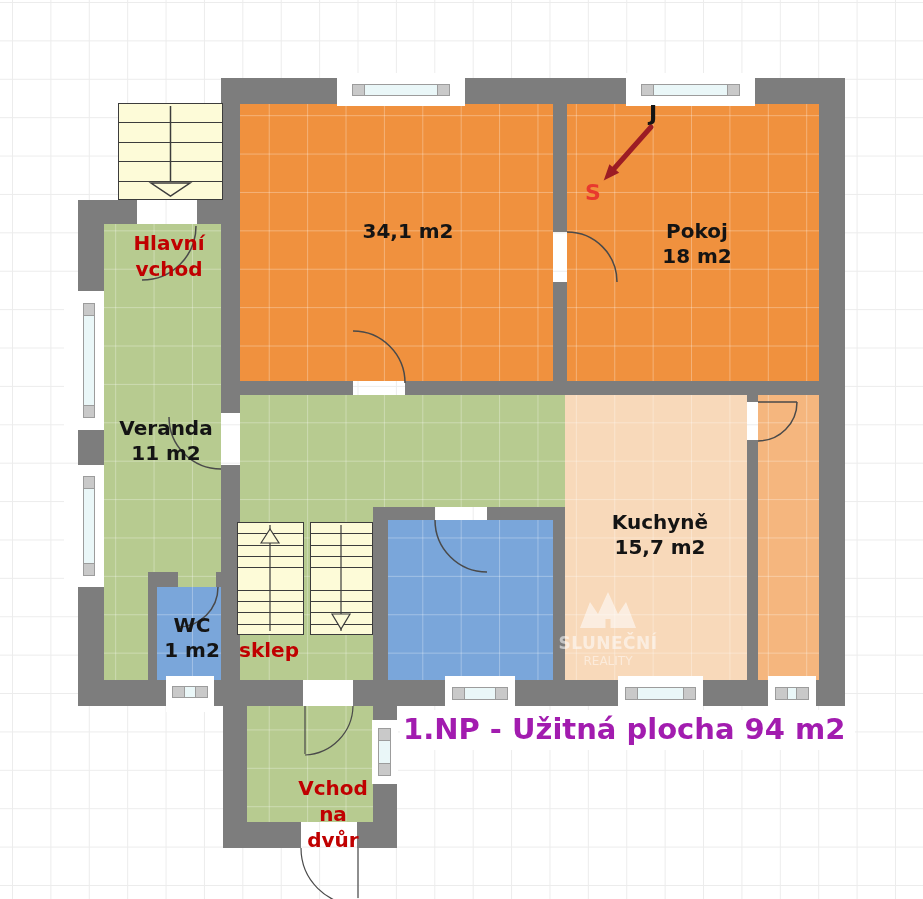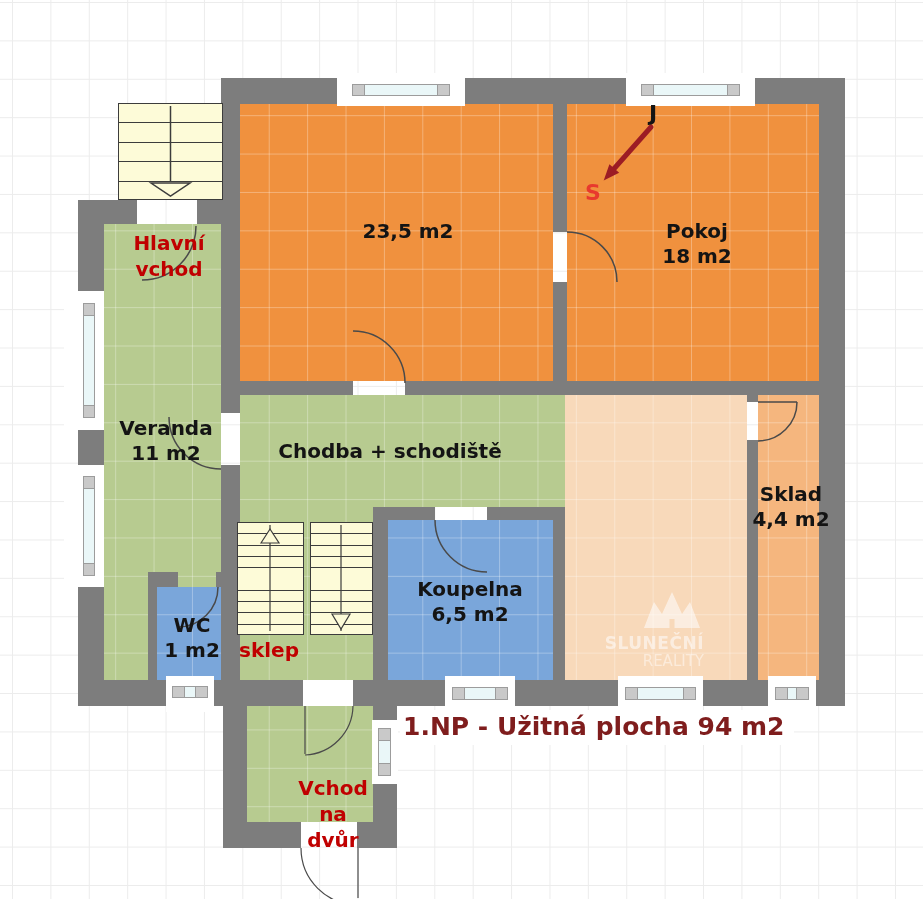--- a/index.html
+++ b/index.html
@@ -46,29 +46,29 @@
   .rlabel{
     position:absolute;transform:translateX(-50%);
     font-weight:bold;font-size:20px;line-height:25px;
     color:#141414;text-align:center;white-space:nowrap;
   }
   .redlabel{color:#c00000;line-height:26px;}
   .compass-letter{position:absolute;font-weight:bold;font-size:22px;color:#141414;}
   #compass-s{color:#e8392e;}
   #floor-title{
     position:absolute;left:400px;top:710px;
-    font-weight:bold;font-size:25px;color:#7f1d1d;
+    font-weight:bold;font-size:29px;color:#a21caf;
     background:#ffffff;padding:2px 10px 4px 3px;white-space:nowrap;
   }
   #watermark{
-    position:absolute;left:584px;top:590px;width:120px;
-    color:#ffffff;opacity:.55;text-align:right;
+    position:absolute;left:548px;top:590px;width:120px;
+    color:#ffffff;opacity:.55;text-align:center;
   }
   #watermark .wm1{font-weight:bold;font-size:17px;letter-spacing:.5px;line-height:19px;}
-  #watermark .wm2{font-size:15px;line-height:17px;opacity:.85;}
+  #watermark .wm2{font-size:12px;line-height:17px;opacity:.85;}
   #lines{position:absolute;left:0;top:0;pointer-events:none;}
   .lblline{display:block;}
 </style>
 </head>
 <body>
 
 <div id="plan">
 
   <div class="room orange" style="left:240px;top:104px;width:313px;height:277px;"></div>
   <div class="room orange" style="left:567px;top:104px;width:252px;height:277px;"></div>
@@ -160,40 +160,35 @@
     <path d="M567,232 A50,50 0 0 1 617,282" fill="none" stroke="#4a4a4a" stroke-width="1.5"></path>
     <path d="M758,402 L797,402 M797,402 A39,39 0 0 1 758,441" fill="none" stroke="#4a4a4a" stroke-width="1.5"></path>
     <path d="M305,706 L305,754 M353,706 A50,50 0 0 1 305,755" fill="none" stroke="#4a4a4a" stroke-width="1.2"></path>
     <path d="M358,848 L358,898 M301,848 A57,57 0 0 0 358,905" fill="none" stroke="#4a4a4a" stroke-width="1.2"></path>
 
     <line x1="651" y1="127" x2="612" y2="171" stroke="#9c1c24" stroke-width="5" stroke-linecap="round"></line>
     <polygon points="603.7,180.5 619.2,172.8 609.4,164.2" fill="#9c1c24"></polygon>
   </svg>
 
   <div class="rlabel" style="left:408px;top:219px;">
-    <span class="lblline">23,5 m2</span>
+    <span class="lblline">34,1 m2</span>
   </div>
   <div class="rlabel" style="left:697px;top:219px;">
     <span class="lblline">Pokoj</span>
     <span class="lblline">18 m2</span>
   </div>
   <div class="rlabel" style="left:166px;top:416px;">
     <span class="lblline">Veranda</span>
     <span class="lblline">11 m2</span>
   </div>
   <div class="rlabel" style="left:390px;top:439px;">
-    <span class="lblline">Chodba + schodiště</span>
-  </div>
-  <div class="rlabel" style="left:791px;top:482px;">
-    <span class="lblline">Sklad</span>
-    <span class="lblline">4,4 m2</span>
-  </div>
-  <div class="rlabel" style="left:470px;top:577px;">
-    <span class="lblline">Koupelna</span>
-    <span class="lblline">6,5 m2</span>
+  </div>
+  <div class="rlabel" style="left:660px;top:510px;">
+    <span class="lblline">Kuchyně</span>
+    <span class="lblline">15,7 m2</span>
   </div>
   <div class="rlabel" style="left:192px;top:613px;">
     <span class="lblline">WC</span>
     <span class="lblline">1 m2</span>
   </div>
 
   <div class="rlabel redlabel" style="left:169px;top:230px;">
     <span class="lblline">Hlavní</span>
     <span class="lblline">vchod</span>
   </div>

